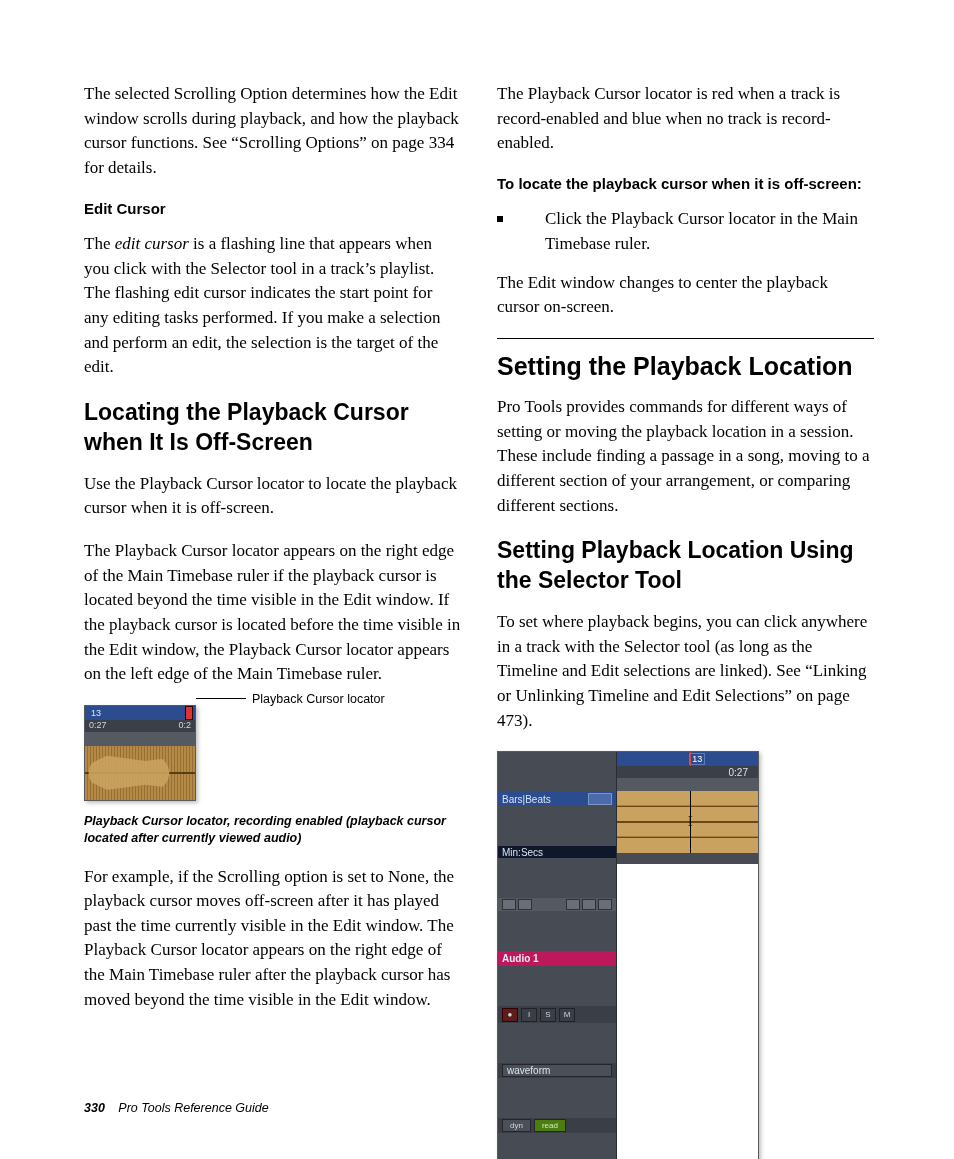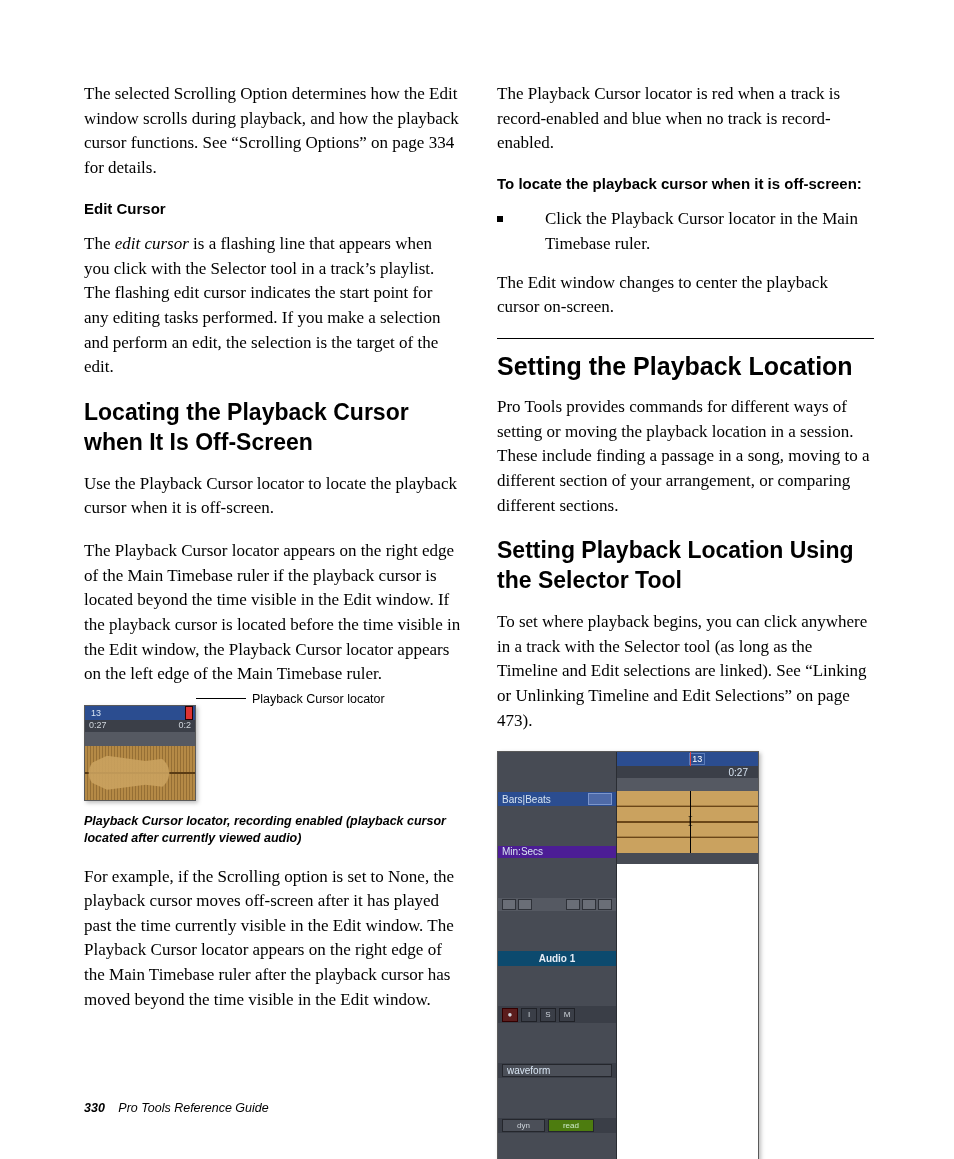--- a/index.html
+++ b/index.html
@@ -207,44 +207,44 @@
 
   .fig2 .prow {
     display:flex; align-items:center; gap:3px;
     padding: 1px 4px; box-sizing:border-box;margin-top:40px;
   }
   .fig2 .hdr1 { background:#2b4d90; height:14px; justify-content:space-between;}
   .fig2 .hdr1 .dd {
     width:22px;height:10px;background:#4e6aa8;border:1px solid #7c96cc;
     display:inline-block;
   }
-  .fig2 .hdr2 { background:#4c1d95; height:12px;align-items:flex-end; }
+  .fig2 .hdr2 { background:#0f172a; height:12px; }
   .fig2 .tools { background:#555962; height:13px; justify-content:space-between;}
   .fig2 .tools .grp{display:flex;gap:2px;}
   .fig2 .tools .b{width:12px;height:9px;background:#6a6e77;border:1px solid #2e3138;}
   .fig2 .tname {
-    background:#0c4a6e; height:15px;
-    font-weight:700; color:#e6ecf5;justify-content:center;
+    background:#be185d; height:15px;
+    font-weight:700; color:#e6ecf5;
   }
   .fig2 .rec {
     background:#3a3e47; height:17px;
   }
   .fig2 .rec .r{width:14px;height:12px;background:#3a3e47;border:1px solid #202228;
     display:flex;align-items:center;justify-content:center;font-size:8px;color:#cfd5dc;}
   .fig2 .rec .r.on{background:#5b1d1d;border-color:#300;}
   .fig2 .sel {
     background:#3a3e47; height:15px;
   }
   .fig2 .sel .pill{
     flex:1;height:11px;background:#4b4f58;border:1px solid #24262c;
     font-size:10px;display:flex;align-items:center;padding-left:4px;
   }
   .fig2 .dynread { background:#3a3e47; height:15px;}
   .fig2 .dynread .pill{height:11px;border:1px solid #24262c;font-size:8px;
-    display:flex;align-items:center;justify-content:center;padding:0 14px;}
+    display:flex;align-items:center;justify-content:center;padding:0 7px;}
   .fig2 .dynread .dyn{background:#4b4f58;color:#cfd5dc;}
   .fig2 .dynread .read{background:#4d7c0f;color:#cfeccd;text-align:center;}
   .fig2 .foot { background:#474b54; height:11px;}
 
   .footer {
     position: absolute;
     left: 84px; bottom: 44px;
     font-family: "Helvetica Neue", Arial, sans-serif;
     font-size: 12.5px;
     color:#000;

